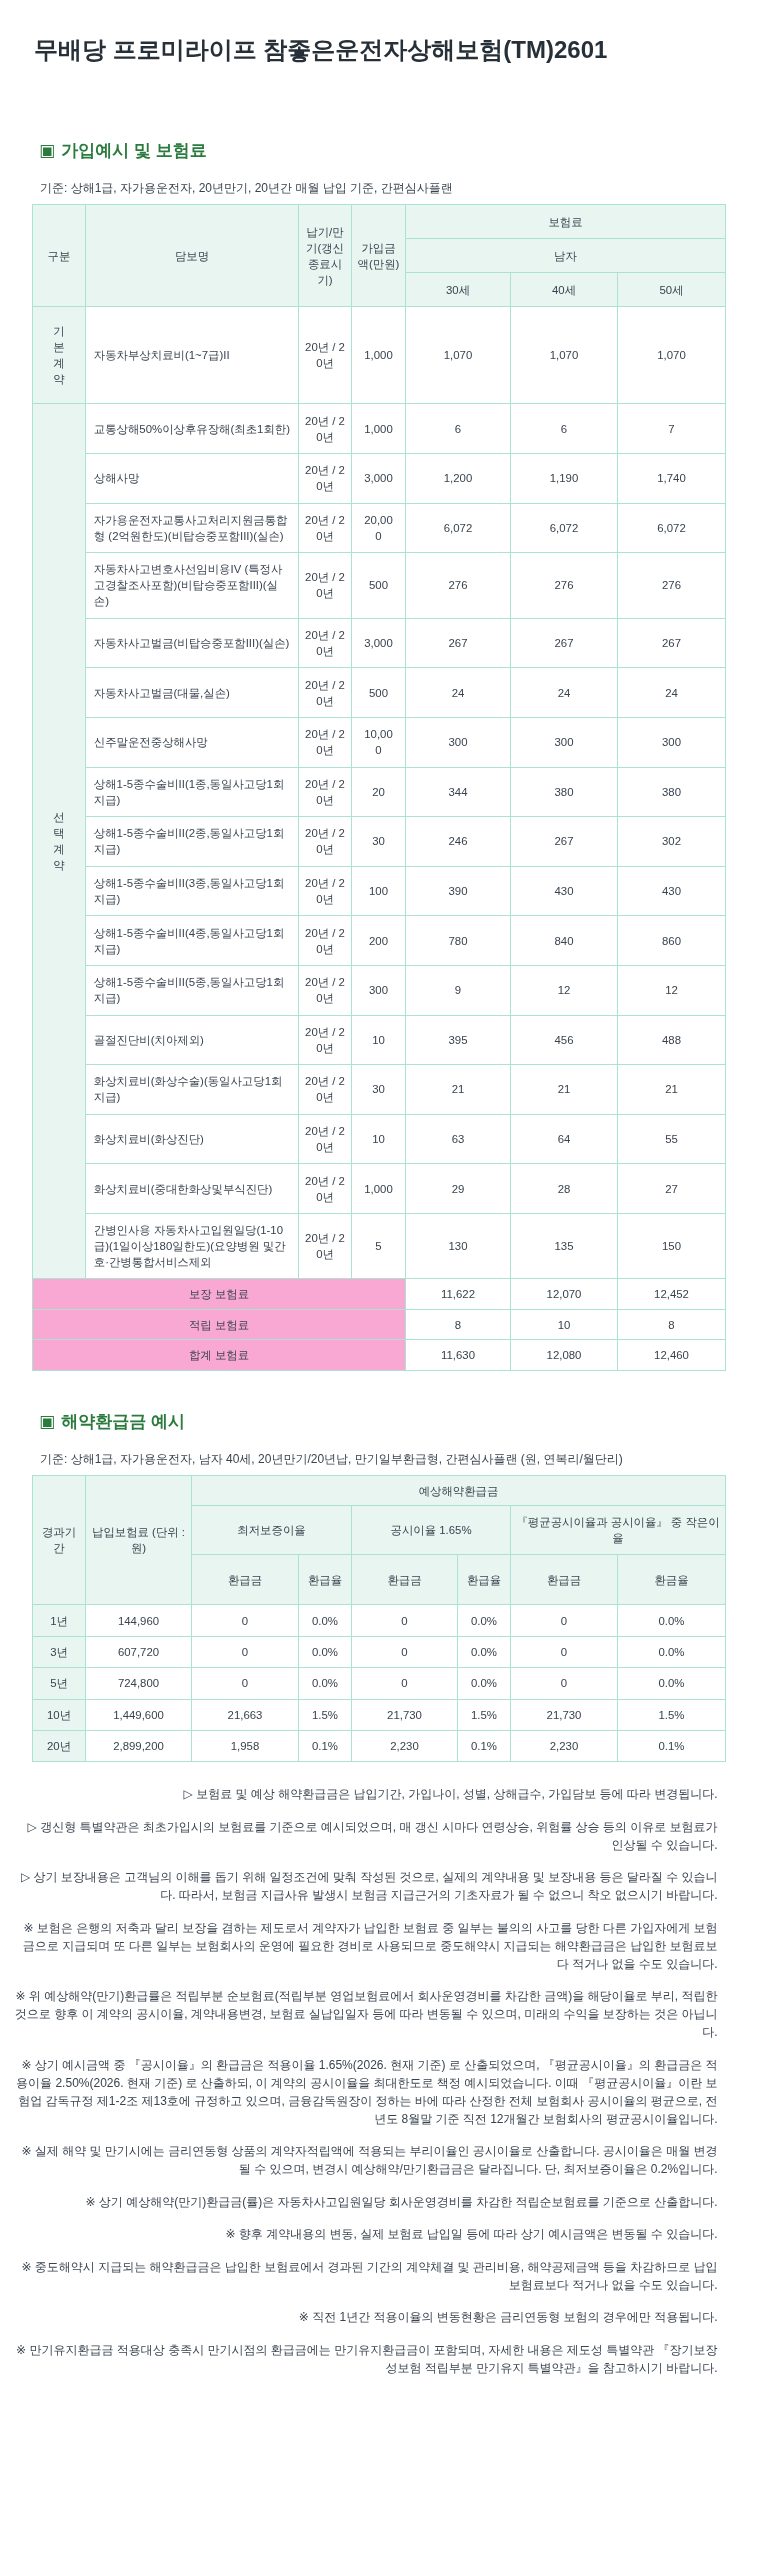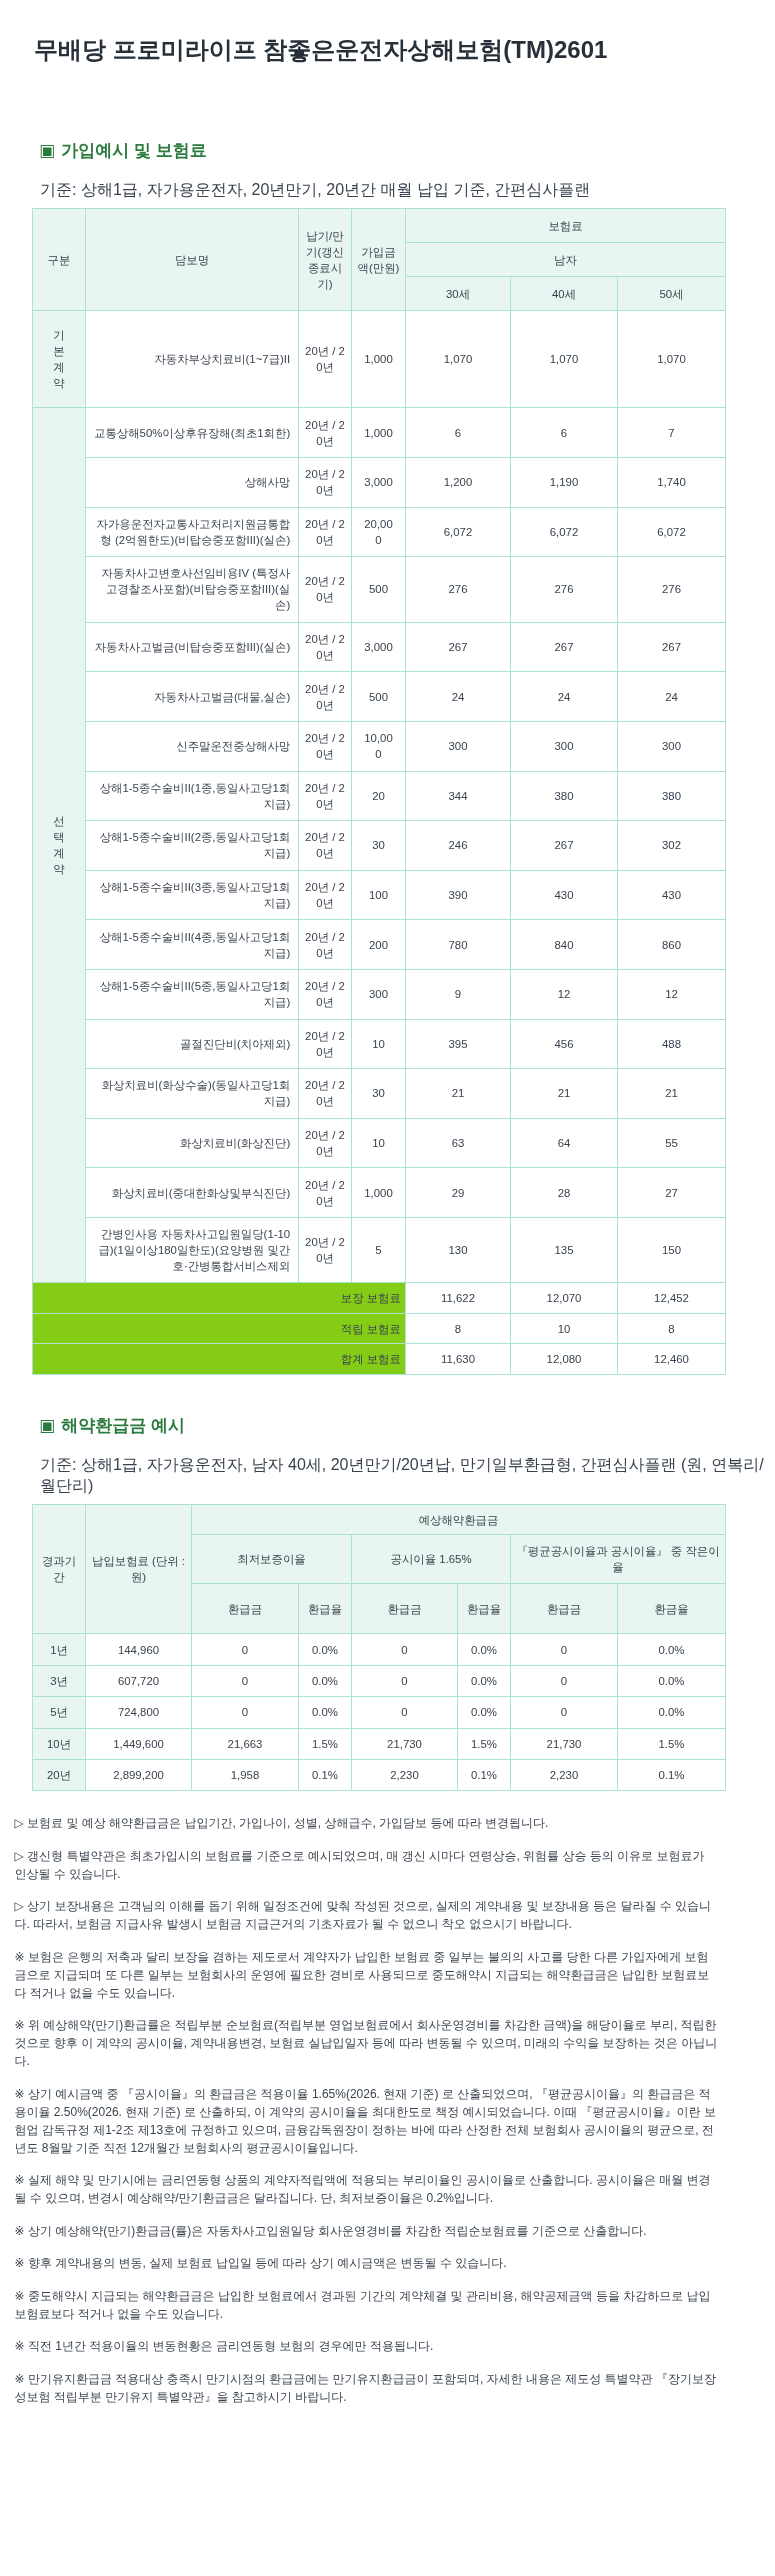--- a/index.html
+++ b/index.html
@@ -19,21 +19,21 @@
   h2.section-heading{
     margin:75px 0 0 39px;
     font-size:17px;
     color:#2b7b3e;
     font-weight:bold;
   }
   h2.section-heading.second{margin-top:39px;}
   .marker{margin-right:6.2px;}
   p.basis{
     margin:18.6px 0 7.2px 40px;
-    font-size:16px;
+    font-size:12px;
     color:#39434f;
   }
   table{
     border-collapse:collapse;
     table-layout:fixed;
     margin-left:32px;
     width:693px;
     font-size:11.4px;
     color:#39434f;
   }
@@ -61,39 +61,40 @@
     word-break:break-all;
   }
   tbody th.group{
     background:#e9f5f0;
     font-weight:normal;
     line-height:16px;
     padding:16px;
     text-align:center;
     word-break:break-all;
   }
-  td.name{text-align:right;padding:8.3px 7.8px;}
+  td.name{text-align:left;padding:8.3px 7.8px;}
   td.amt{padding:8.3px 9.3px;}
   tr.total td{padding:6.7px 4.1px;}
-  td.tlabel{background:#84cc16;text-align:right;}
+  td.tlabel{background:#f9a8d4;}
   .t2 tbody th.period{
     background:#e9f5f0;
     font-weight:normal;
     padding:7.2px 4.1px;
     line-height:16px;
     text-align:center;
   }
   .t2 tbody td{padding:7.2px 4.1px;}
   .notes{margin:23px 0 0 14.5px;width:703px;}
   .notes p{
     font-size:12px;
     line-height:18px;
     margin:0 0 14.5px 0;
     word-break:break-all;
     color:#39434f;
+    text-align:right;
   }
 </style>
 </head>
 <body>
 
 <main>
 
   <h1 class="page-title">무배당 프로미라이프 참좋은운전자상해보험(TM)2601</h1>
 
   <section>

